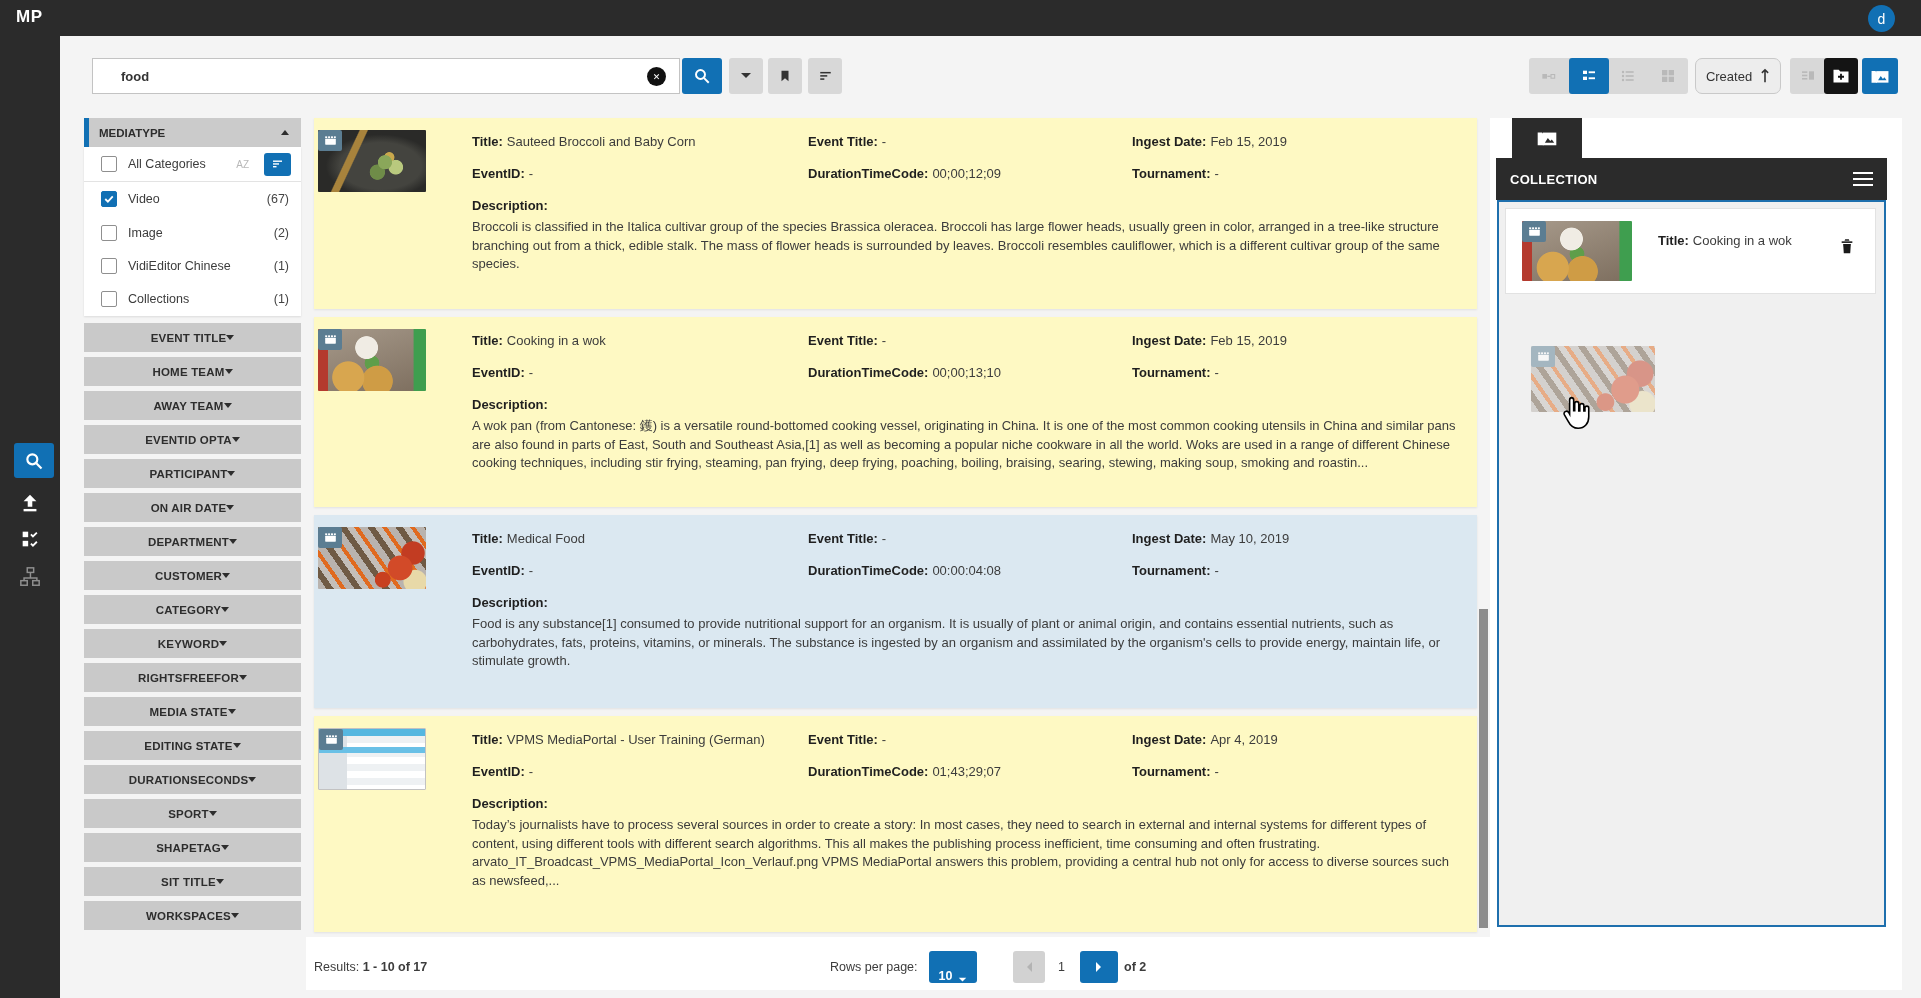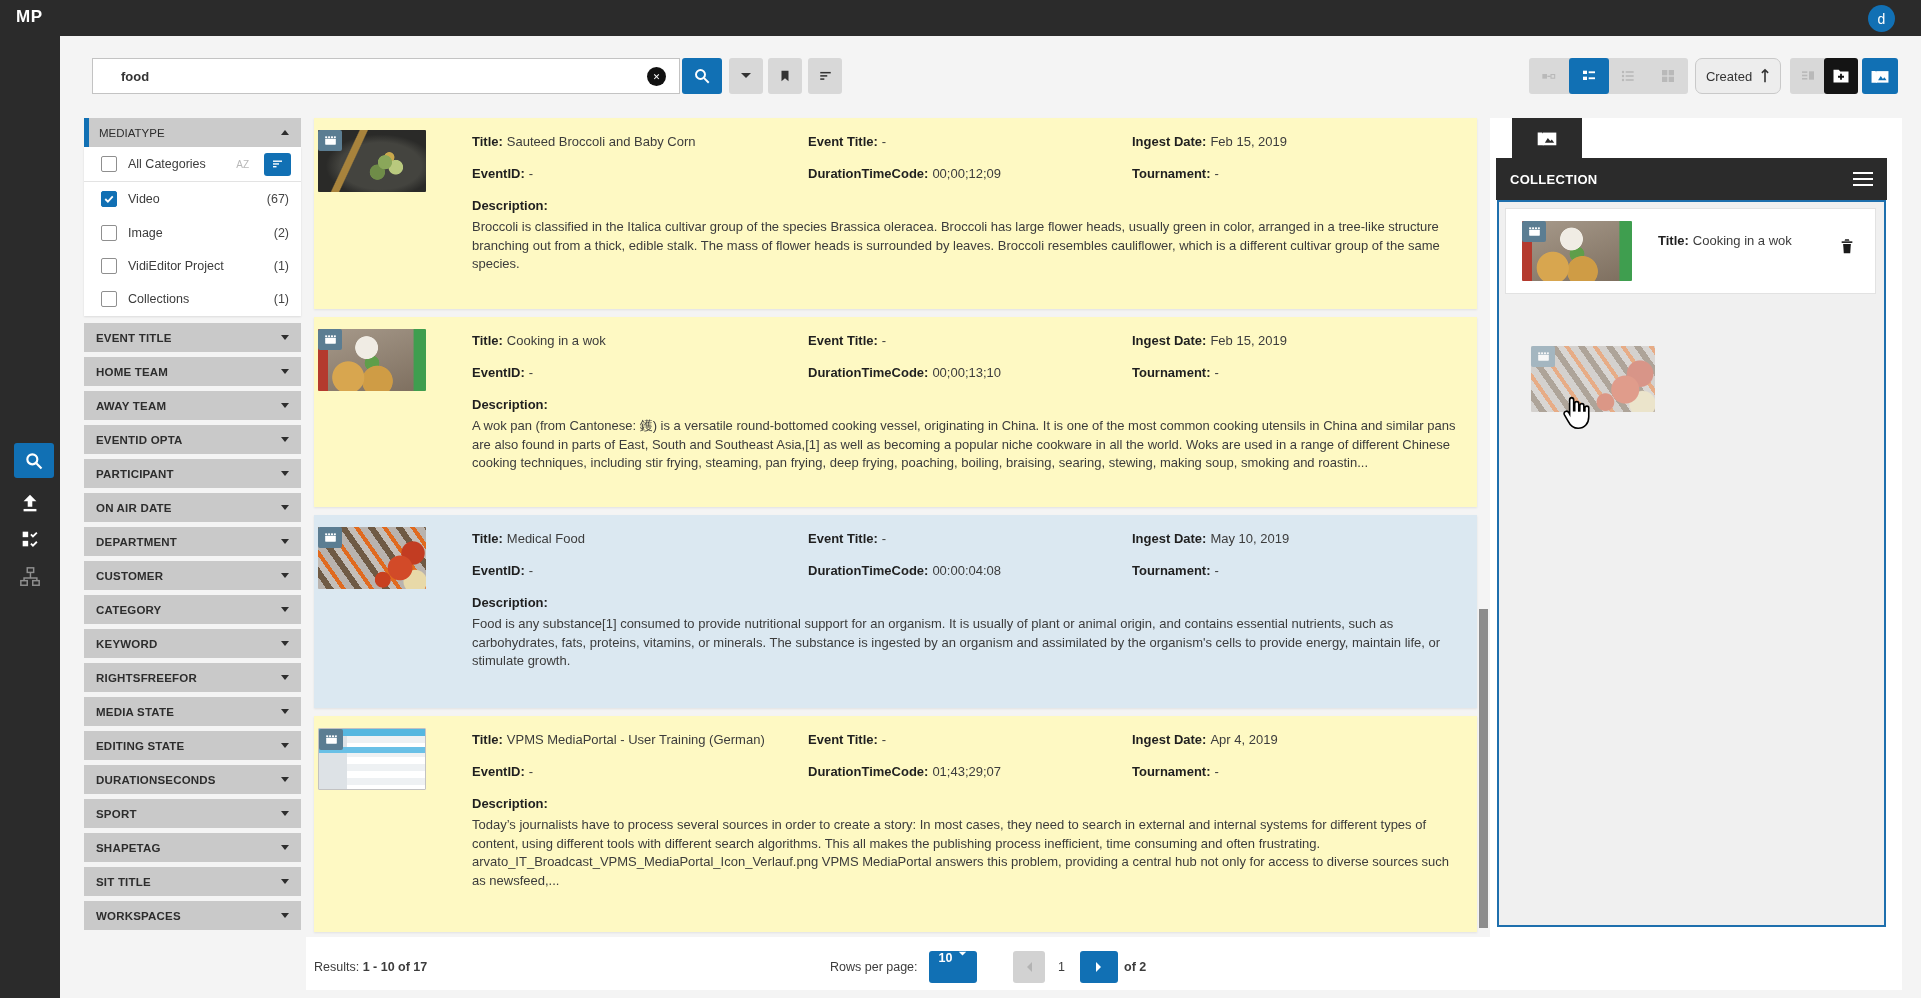--- a/index.html
+++ b/index.html
@@ -23,30 +23,30 @@
   .gbtn{background:#d8d8d8;color:#333}
   .bluebtn{background:#1170b4;color:#fff}
   .blkbtn{background:#141414;color:#fff}
 
   #viewgroup{left:1529px;top:58px;width:159px;height:36px;background:#d9d9d9;border-radius:3px;display:flex}
   .vslot{width:39.75px;height:36px;display:flex;align-items:center;justify-content:center;color:#b9b9b9}
   .vslot.active{background:#1170b4;border-radius:3px;color:#fff}
   #sortbtn{left:1695px;top:58px;width:86px;height:36px;background:#ededed;border:1px solid #c9c9c9;border-radius:7px;display:flex;align-items:center;justify-content:center;gap:8px;font-size:13px;color:#333}
 
   
-  #mt-head{left:84px;top:118px;width:217px;height:29px;background:#cbcbcb;border-left:5px solid #1170b4;display:flex;align-items:center;justify-content:space-between;padding:0 12px 0 10px;font-size:11.5px;font-weight:400;color:#2d2d2d}
+  #mt-head{left:84px;top:118px;width:217px;height:29px;background:#cbcbcb;border-left:5px solid #1170b4;display:flex;align-items:center;justify-content:space-between;padding:0 12px 0 10px;font-size:11.5px;font-weight:700;color:#2d2d2d}
   #mt-panel{left:84px;top:147px;width:217px;height:169px;background:#fff;box-shadow:0 1px 2px rgba(0,0,0,.1)}
   .mrow{position:absolute;left:0;width:217px;height:33px;display:flex;align-items:center;font-size:12.5px;color:#3c3c3c}
   .cb{position:absolute;left:17px;width:16px;height:16px;background:#fff;border:1px solid #8f8f8f;border-radius:2px}
   .cb.on{background:#1170b4;border-color:#1170b4;display:flex;align-items:center;justify-content:center}
   .mlabel{position:absolute;left:44px;white-space:nowrap}
   .mcount{position:absolute;right:12px;color:#444}
   .azi{position:absolute;right:52px;font-size:10px;font-weight:400;color:#b8b8b8}
   .sortamt{position:absolute;right:10px;width:27px;height:23px;background:#1170b4;border-radius:3px;display:flex;align-items:center;justify-content:center;color:#fff}
-  .facet-bar{position:absolute;left:84px;width:217px;height:29px;background:#c9c9c9;display:flex;align-items:center;justify-content:space-between;padding:0 12px;font-size:11.5px;font-weight:700;color:#2d2d2d;letter-spacing:.2px}
+  .facet-bar{position:absolute;left:84px;width:217px;height:29px;background:#c9c9c9;display:flex;align-items:center;justify-content:center;padding:0 12px;font-size:11.5px;font-weight:700;color:#2d2d2d;letter-spacing:.2px}
   .cdn{width:0;height:0;border-left:4.5px solid transparent;border-right:4.5px solid transparent;border-top:5.5px solid #2d2d2d}
   .cup{width:0;height:0;border-left:4.5px solid transparent;border-right:4.5px solid transparent;border-bottom:5.5px solid #2d2d2d}
 
   
   .card{position:absolute;left:314px;width:1163px;background:#fef9c3;box-shadow:0 1px 2px rgba(0,0,0,.08)}
   .card.sel{background:#dbe8f1}
   .fp{position:absolute;font-size:13px;color:#3c3c3c;white-space:nowrap}
   .fp b{color:#1f1f1f;margin-right:4px}
   .p1{left:158px;top:16px}.p2{left:494px;top:16px}.p3{left:818px;top:16px}
   .p4{left:158px;top:48px}.p5{left:494px;top:48px}.p6{left:818px;top:48px}
@@ -82,21 +82,21 @@
     linear-gradient(to bottom,transparent 30%,#69c0e6 30% 40%,transparent 40%),
     linear-gradient(to right,#dde2e6 0 26%,transparent 26%),
     repeating-linear-gradient(to bottom,#ffffff 0 7px,#eef1f3 7px 14px),
     #fff;
     border:1px solid #c2c2c2}
   #scrollthumb{left:1479px;top:609px;width:9px;height:319px;background:#8c8c8c}
 
   
   #footband{left:306px;top:937px;width:1596px;height:53px;background:#fff}
   .ftxt{position:absolute;font-size:12.5px;color:#3c3c3c;white-space:nowrap}
-  #pgsel{left:929px;top:951px;width:48px;height:32px;background:#1170b4;border-radius:3px;color:#fff;display:flex;align-items:flex-start;justify-content:center;gap:6px;font-size:12.5px;font-weight:700}
+  #pgsel{left:929px;top:951px;width:48px;height:32px;background:#1170b4;border-radius:3px;color:#fff;display:flex;align-items:flex-end;justify-content:center;gap:6px;font-size:12.5px;font-weight:700}
   #pgprev{left:1013px;top:951px;width:32px;height:32px;background:#d2d2d2;border-radius:3px;display:flex;align-items:center;justify-content:center;color:#b3b3b3}
   #pgnext{left:1080px;top:951px;width:38px;height:32px;background:#1170b4;border-radius:3px;display:flex;align-items:center;justify-content:center;color:#fff}
 
   
   #colpanel{left:1490px;top:118px;width:412px;height:872px;background:#fff}
   #coltab{left:1512px;top:118px;width:70px;height:40px;background:#2b2b2b;display:flex;align-items:center;justify-content:center}
   #colhead{left:1496px;top:158px;width:391px;height:42px;background:#2b2b2b;display:flex;align-items:center;justify-content:space-between;padding:0 14px;color:#fff}
   #colhead .t{font-size:13px;font-weight:700;letter-spacing:.3px}
   #dropzone{left:1497px;top:200px;width:389px;height:727px;background:#f0f0f0;border:2px solid #1e6fad}
   #colitem{left:1505px;top:208px;width:371px;height:86px;background:#fff;border:1px solid #e2e2e2}
@@ -261,21 +261,21 @@
     <span class="mlabel">Video</span>
     <span class="mcount">(67)</span>
   </div>
   <div class="mrow" style="top:69px">
     <span class="cb"></span>
     <span class="mlabel">Image</span>
     <span class="mcount">(2)</span>
   </div>
   <div class="mrow" style="top:102px">
     <span class="cb"></span>
-    <span class="mlabel">VidiEditor Project</span>
+    <span class="mlabel">VidiEditor Chinese</span>
     <span class="mcount">(1)</span>
   </div>
   <div class="mrow" style="top:135px">
     <span class="cb"></span>
     <span class="mlabel">Collections</span>
     <span class="mcount">(1)</span>
   </div>
 </div>
 
 <div class="facet-bar" style="top:323px">

